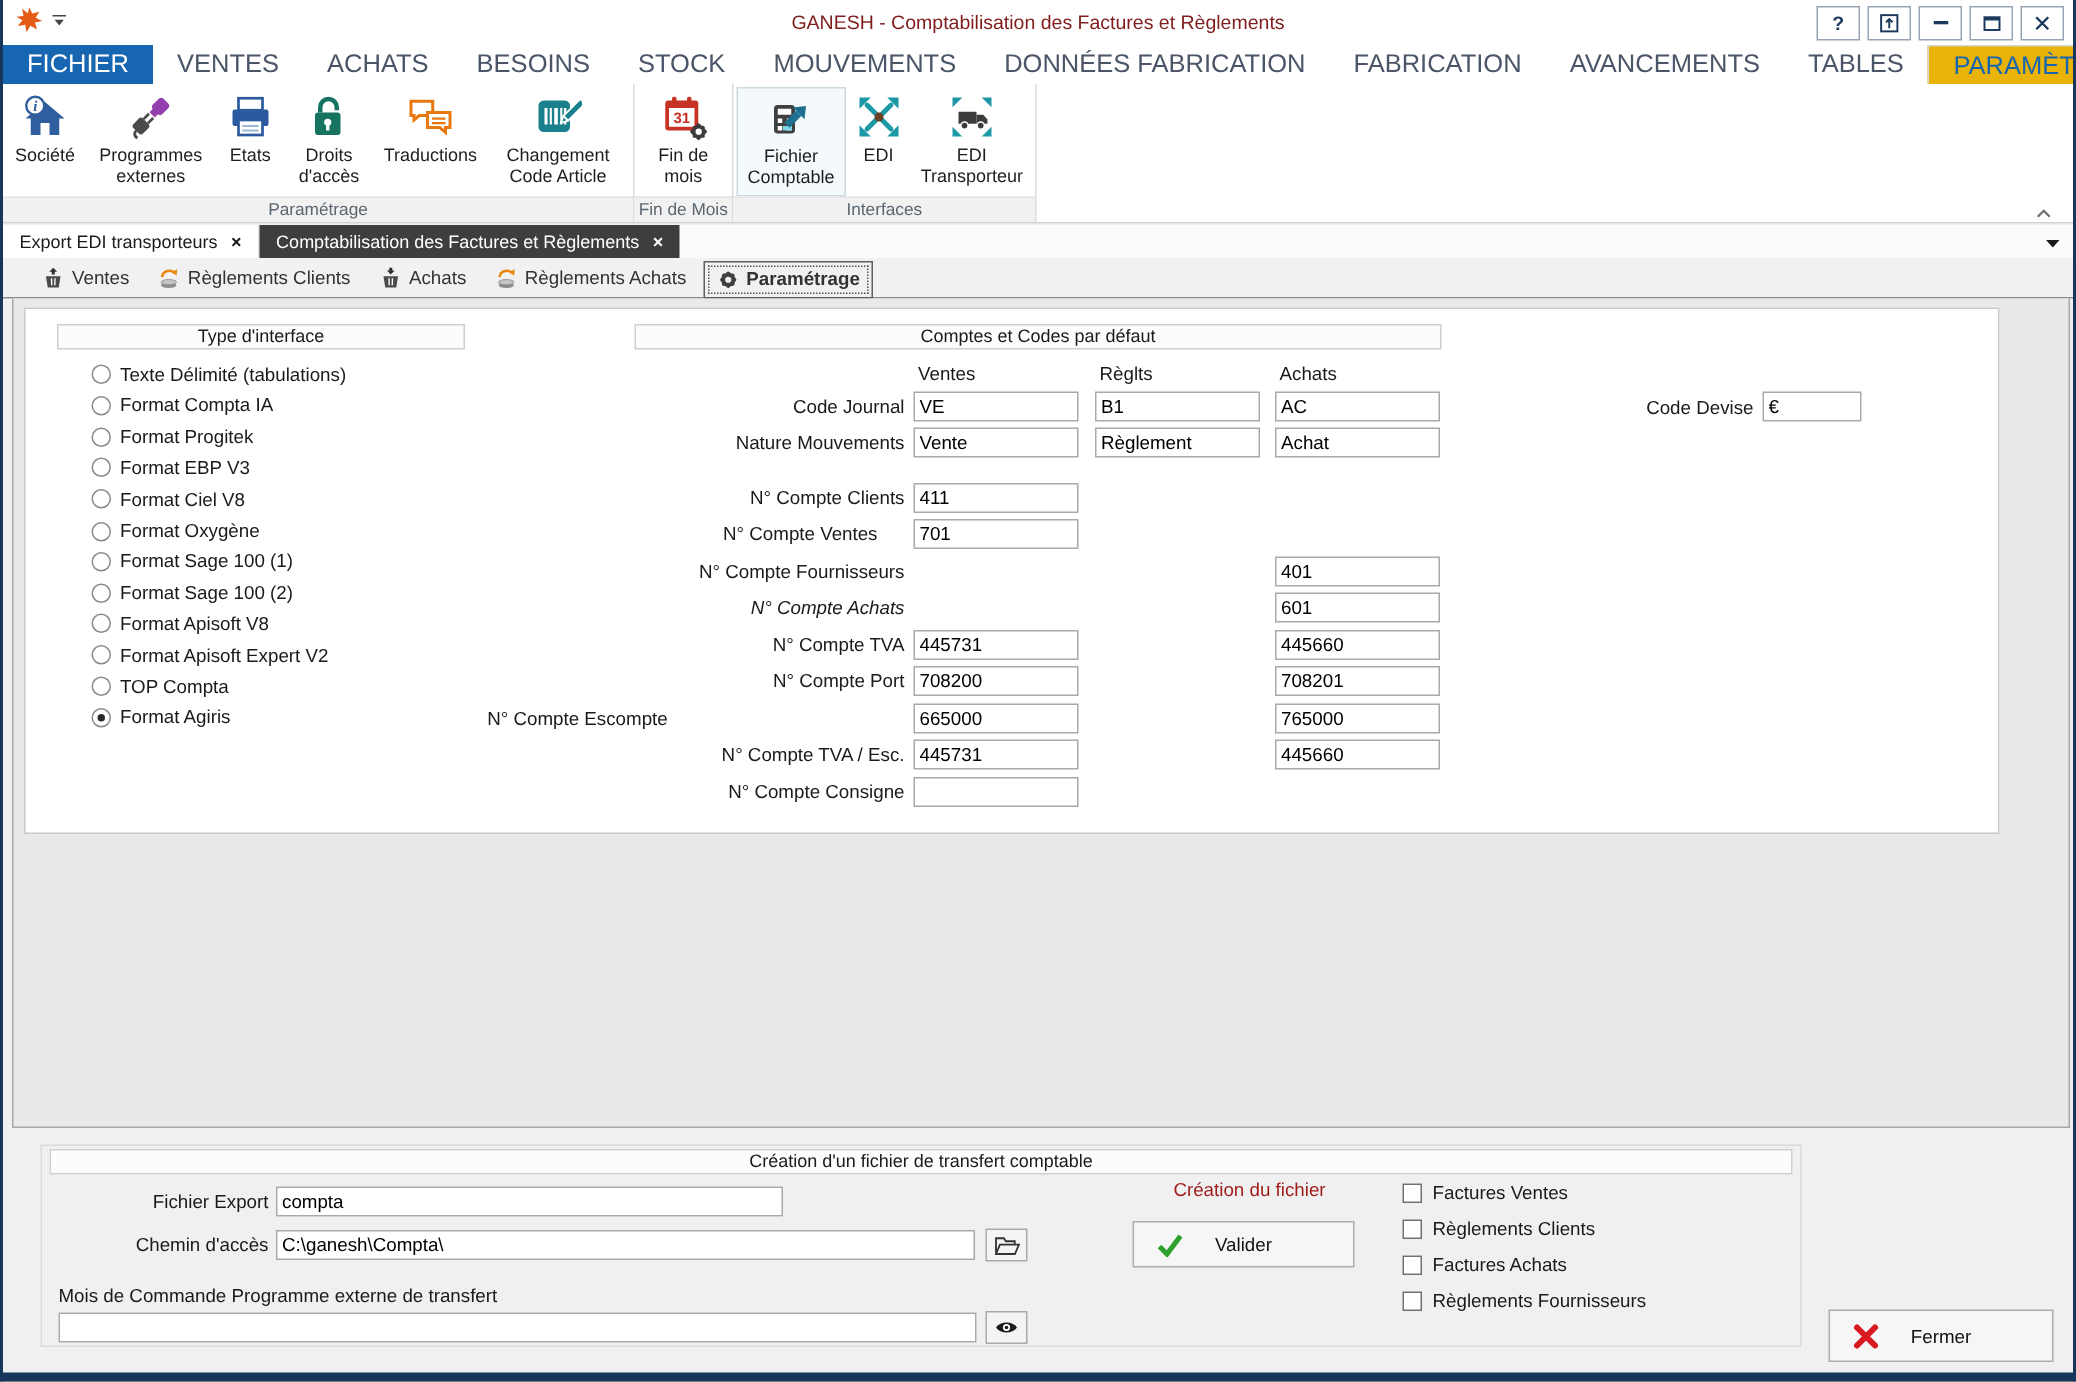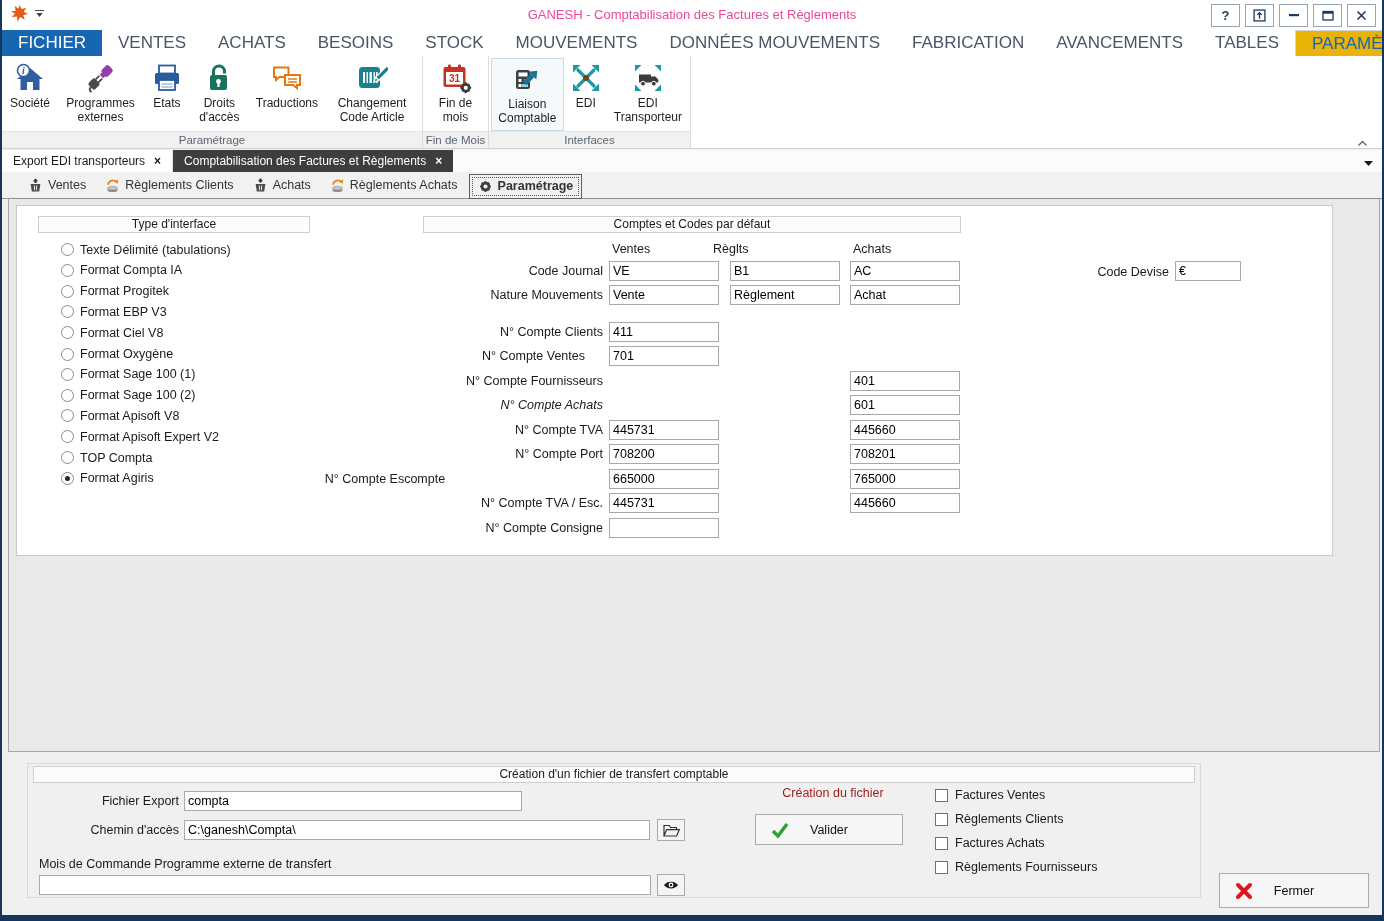--- a/index.html
+++ b/index.html
@@ -8,21 +8,21 @@
     position:relative; width:1384px; height:921px; background:#f0f0f0;
     font-family:"Liberation Sans", sans-serif; color:#1a1a1a;
     border-left:2px solid #16365c; border-right:2px solid #16365c; border-bottom:6px solid #16365c;
     overflow:hidden;
   }
   
   .titlebar { position:absolute; top:0; left:0; right:0; height:30px; background:#fff; }
   .qat { position:absolute; left:8px; top:4px; display:flex; align-items:center; gap:6px; }
   .qat-caret { display:flex; flex-direction:column; align-items:center; }
   .qat-caret .bar { width:9px; height:0; border-top:1.5px solid #444; margin-bottom:2px; }
-  .title { position:absolute; left:0; right:0; top:7px; text-align:center; font-size:13px; color:#ec4899; }
+  .title { position:absolute; left:0; right:0; top:7px; text-align:center; font-size:13px; color:#7f1d1d; }
   .win-controls { position:absolute; right:6px; top:4px; display:flex; gap:5px; }
   .win-btn { width:29px; height:23px; border:1px solid #96a4b4; background:#fff; color:#1b3a5c;
     display:flex; align-items:center; justify-content:center; font-size:13px; font-weight:bold; }
   
   .ribbon-tabs { position:absolute; top:30px; left:0; right:0; height:26px; background:#fff; display:flex; }
   .rtab { padding:0 16px; display:flex; align-items:center; font-size:17px; color:#4a5568; white-space:nowrap; }
   .rtab.file { background:#1766b1; color:#fff; }
   .rtab.active { color:#1766b1; border:1px solid #d6d6d6; border-bottom:none; background:#eab308; }
   .ribbon-corner-icons { margin-left:auto; display:flex; align-items:center; gap:11px; padding-right:10px; }
   .info-glyph { font-family:"Liberation Serif", serif; font-weight:bold; font-size:16px; color:#1b3a5c; }
@@ -129,21 +129,21 @@
     </div>
   </div>
 
   <div class="ribbon-tabs" id="ribbonTabs">
     <div class="rtab file">FICHIER</div>
       <div class="rtab">VENTES</div>
       <div class="rtab">ACHATS</div>
       <div class="rtab">BESOINS</div>
       <div class="rtab">STOCK</div>
       <div class="rtab">MOUVEMENTS</div>
-      <div class="rtab">DONNÉES MOUVEMENTS</div>
+      <div class="rtab">DONNÉES FABRICATION</div>
       <div class="rtab">FABRICATION</div>
       <div class="rtab">AVANCEMENTS</div>
       <div class="rtab">TABLES</div>
       <div class="rtab active">PARAMÈTRES</div>
       <div class="rtab">SYNTHÈSES</div>
       <div class="rtab">RACCOURCIS</div>
       <div class="ribbon-corner-icons">
       <span class="info-glyph">i</span>
 
     </div>
@@ -253,21 +253,21 @@
                   <rect x="13.5" y="16" width="3" height="3"></rect>
                   <rect x="7.5" y="21" width="3" height="3"></rect>
                   <rect x="13.5" y="21" width="3" height="3"></rect>
                 </g>
                 <rect x="11" y="21" width="6" height="3" fill="#7fd4e8"></rect>
                 <g transform="rotate(-45 20 14)" fill="#1d7090">
                   <rect x="11" y="11.5" width="11" height="5"></rect>
                   <polygon points="22,8.5 22,19.5 29,14"></polygon>
                 </g>
               </svg></span>
-            <div class="rb-label">Liaison Comptable</div>
+            <div class="rb-label">Fichier Comptable</div>
           </div>
           <div class="ribbon-button">
             <span class="rb-icon"><svg viewBox="0 0 32 32">
                 <g stroke="#1d99a5" stroke-width="3.2" stroke-linecap="round">
                   <line x1="16" y1="16" x2="8" y2="8"></line>
                   <line x1="16" y1="16" x2="24" y2="8"></line>
                   <line x1="16" y1="16" x2="8" y2="24"></line>
                   <line x1="16" y1="16" x2="24" y2="24"></line>
                 </g>
                 <g fill="#1d99a5">
@@ -420,21 +420,21 @@
           <span class="rlabel">TOP Compta</span>
         </div>
         <div class="radio-row" style="left: 44px; top: 264.8px;">
           <span class="radio checked"></span>
           <span class="rlabel">Format Agiris</span>
         </div>
       </div>
     <div class="ghdr" style="left:406px; top:10px; width:538px;">Comptes et Codes par défaut</div>
     <div id="accountsGrid">
         <div class="colhdr" style="left: 595px; top: 36px;">Ventes</div>
-        <div class="colhdr" style="left: 696px; top: 36px;">Règlts</div>
+        <div class="colhdr" style="left: 716px; top: 36px;">Règlts</div>
         <div class="colhdr" style="left: 836px; top: 36px;">Achats</div>
         <div class="flabel" style="left: 150px; width: 436px; top: 58px;">Code Journal</div>
         <input class="tfield" value="VE" style="left: 592px; top: 55px; width: 110px;">
         <input class="tfield" value="B1" style="left: 713px; top: 55px; width: 110px;">
         <input class="tfield" value="AC" style="left: 833px; top: 55px; width: 110px;">
         <div class="flabel" style="left: 150px; width: 436px; top: 82px;">Nature Mouvements</div>
         <input class="tfield" value="Vente" style="left: 592px; top: 79px; width: 110px;">
         <input class="tfield" value="Règlement" style="left: 713px; top: 79px; width: 110px;">
         <input class="tfield" value="Achat" style="left: 833px; top: 79px; width: 110px;">
         <div class="flabel" style="left: 150px; width: 436px; top: 119px;">N° Compte Clients</div>

